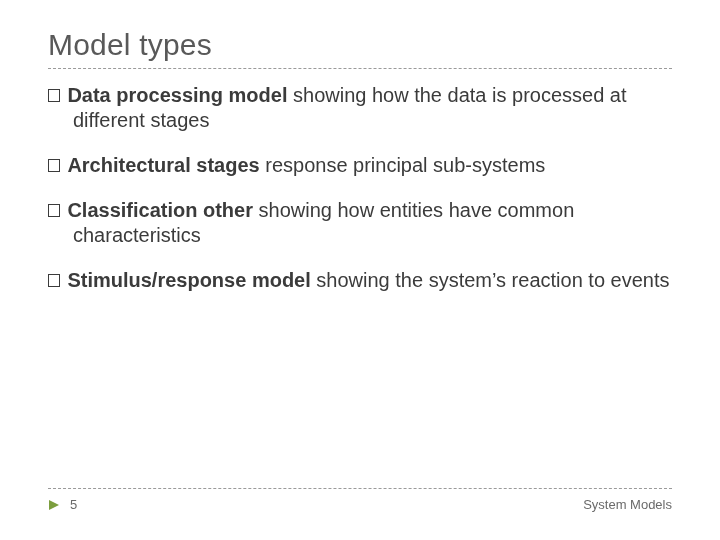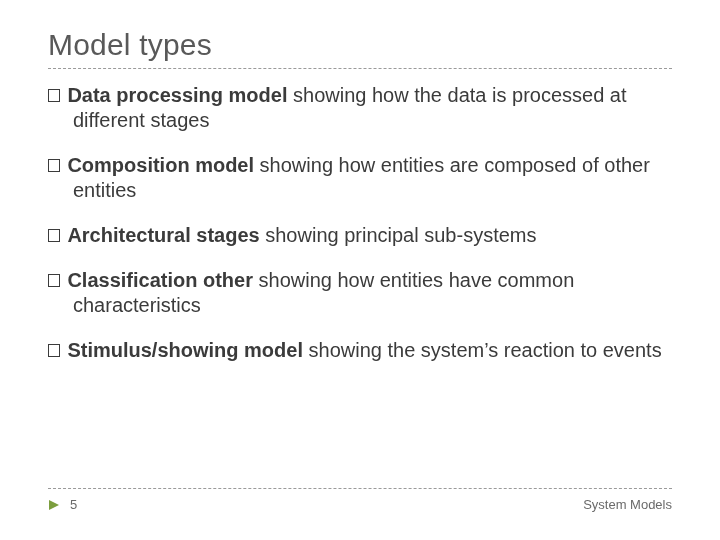--- a/index.html
+++ b/index.html
@@ -91,34 +91,31 @@
 
   <h1 class="title">Model types</h1>
   <hr class="rule1">
 
   <div class="items">
 
     <div class="item">
       <span class="sq"></span><b>Data processing model</b><span> showing how the data is processed at different stages</span>
     </div>
 
-    <div class="item">
-      <span class="sq"></span><b>Composition model</b><span> showing how entities are composed of other entities</span>
-    </div>
 
     <div class="item">
-      <span class="sq"></span><b>Architectural stages</b><span> showing principal sub-systems</span>
+      <span class="sq"></span><b>Architectural stages</b><span> response principal sub-systems</span>
     </div>
 
     <div class="item">
       <span class="sq"></span><b>Classification other</b><span> showing how entities have common characteristics</span>
     </div>
 
     <div class="item">
-      <span class="sq"></span><b>Stimulus/showing model</b><span> showing the system’s reaction to events</span>
+      <span class="sq"></span><b>Stimulus/response model</b><span> showing the system’s reaction to events</span>
     </div>
 
   </div>
 
   <div class="footer">
     <hr class="rule2">
     <div class="footer-row">
       <span class="play">
         <svg width="12" height="12" viewBox="0 0 12 12">
             <polygon points="1,1 11,6 1,11" fill="#7c9e3e"></polygon>

